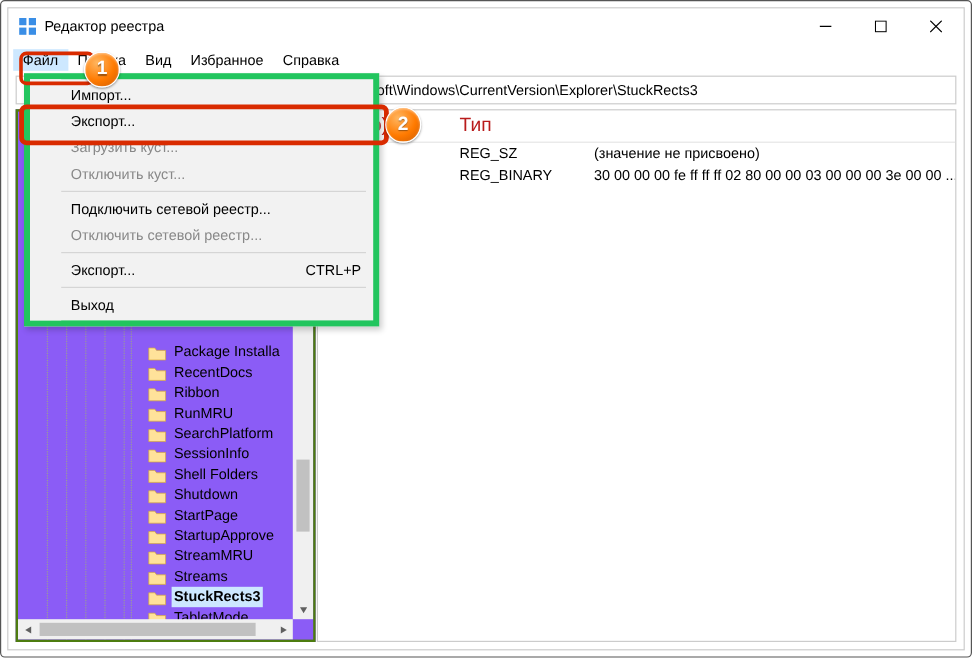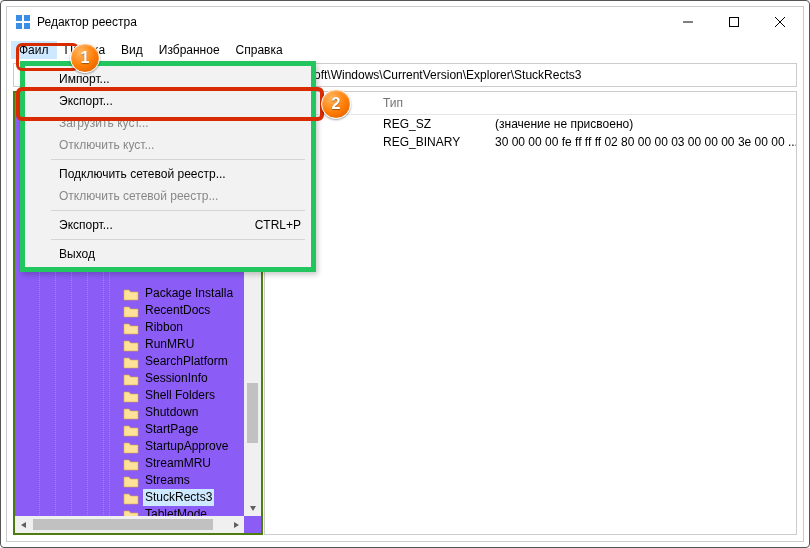--- a/index.html
+++ b/index.html
@@ -100,21 +100,21 @@
     font-size: 12px;
     padding-top: 0px;
   }
   .tree-row {
     display: flex;
     align-items: center;
     height: 17px;
     white-space: nowrap;
     padding-left: 108px;
   }
-  .tree-row.selected .label { background: #cde8ff; }
+  .tree-row.selected .label { background: #cde8ff; font-weight: bold; }
   .dotlines {
     position: absolute;
     left: 0;
     width: 108px;
     height: 100%;
     pointer-events: none;
   }
   .vdots {
     border-left: 1px dotted #9a9a9a;
     height: 100%;
@@ -156,22 +156,22 @@
     position: absolute;
     top: 3px; bottom: 3px;
     left: 18px; width: 180px;
     background: #c1c1c1;
   }
 
   
   .list-header {
     display: flex;
     border-bottom: 1px solid #e5e5e5;
-    font-size: 12px;
-    color: #737373;
+    font-size: 16px;
+    color: #b91c1c;
   }
   .col { padding: 4px 6px; }
   .col-name { width: 112px; }
   .col-type { width: 112px; }
   .col-value { flex: 1; }
   .list-rows { font-size: 12px; }
   .list-row { display: flex; height: 18px; align-items:center;}
   .list-row .col { padding: 1px 6px; white-space: nowrap; overflow:hidden; }
 
   

